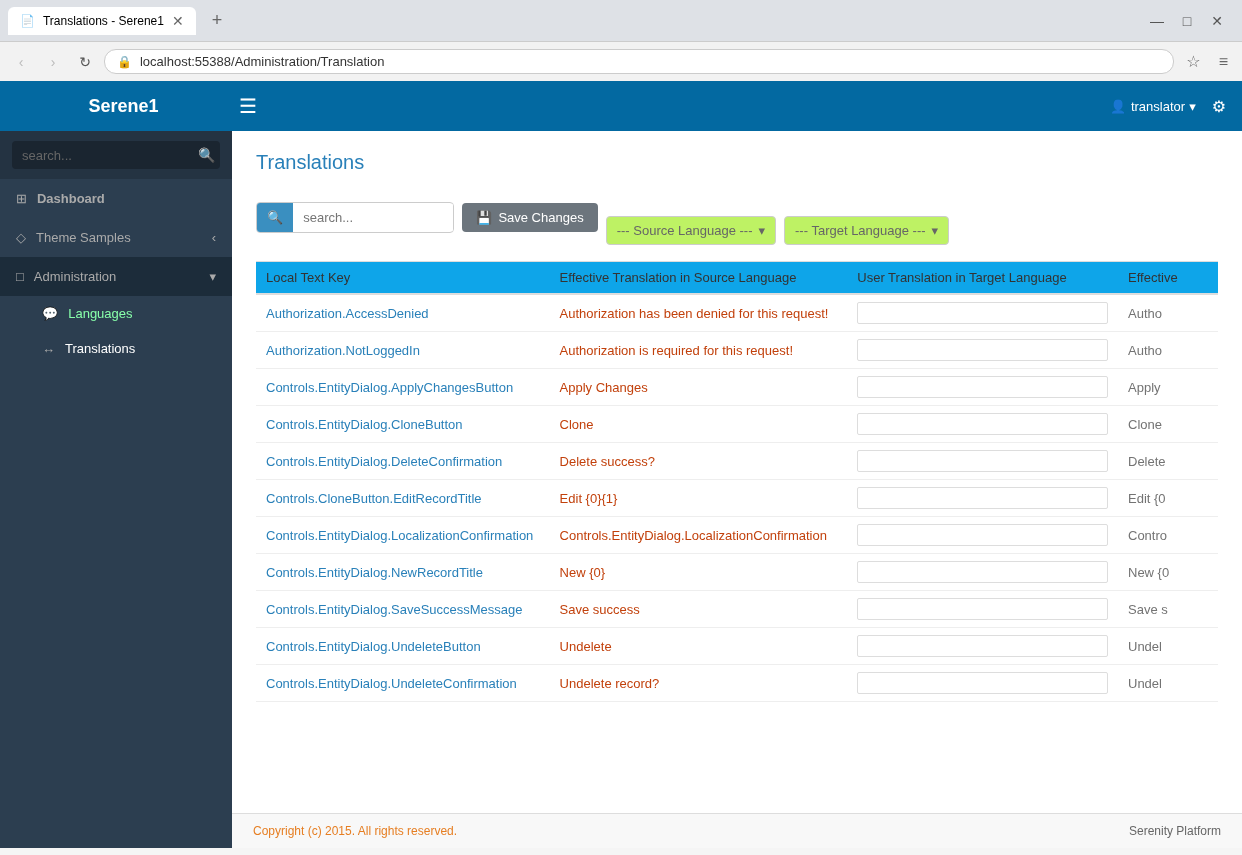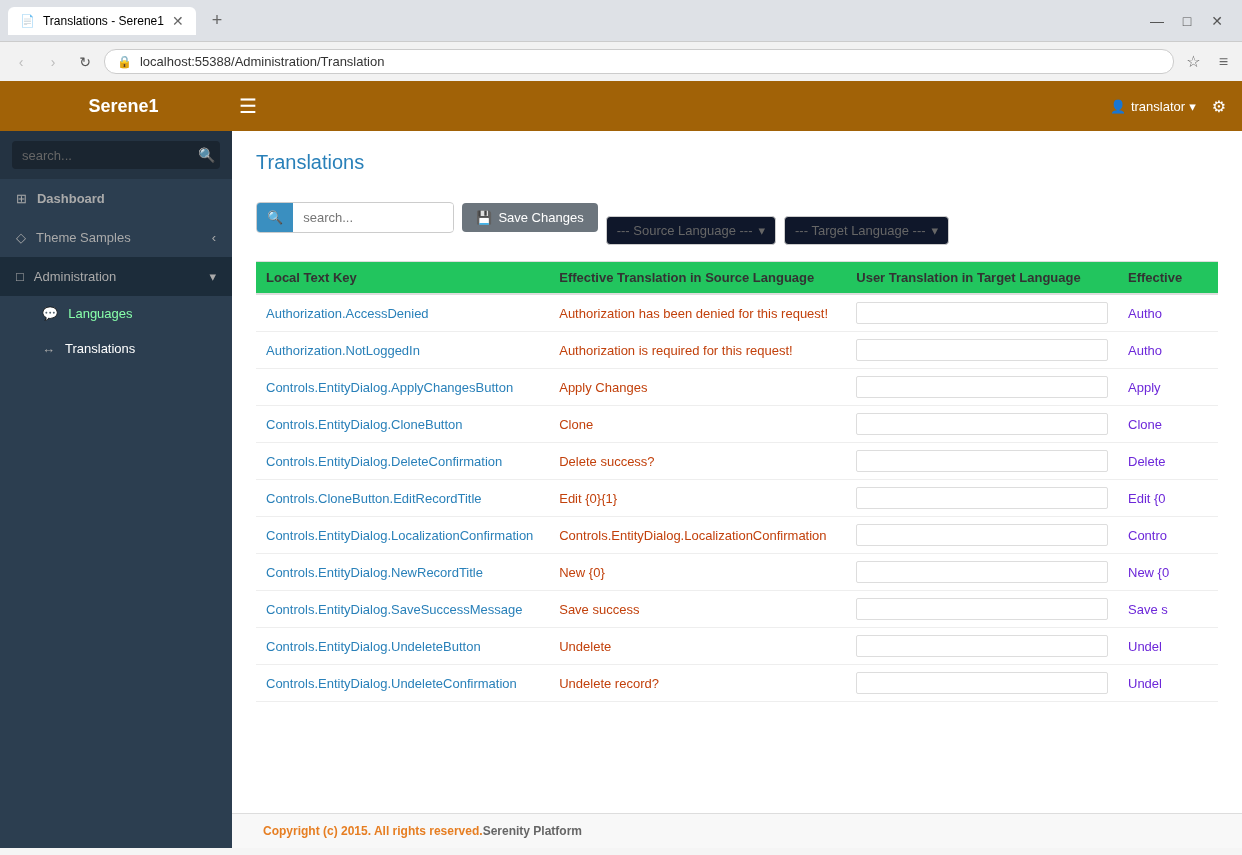--- a/index.html
+++ b/index.html
@@ -16,21 +16,21 @@
     .nav-btn { background: none; border: 1px solid transparent; border-radius: 50%; width: 26px; height: 26px; cursor: pointer; display: flex; align-items: center; justify-content: center; color: #555; font-size: 14px; }
     .nav-btn.disabled { color: #bbb; cursor: default; }
     .address-bar { flex: 1; background: white; border: 1px solid #ccc; border-radius: 12px; padding: 4px 12px; font-size: 13px; display: flex; align-items: center; gap: 8px; }
     .address-bar input { border: none; outline: none; flex: 1; font-size: 13px; color: #333; }
     .toolbar-icon-btn { background: none; border: none; cursor: pointer; color: #666; padding: 4px 6px; font-size: 16px; }
 
     
     .app-wrapper { display: flex; flex-direction: column; height: calc(855px - 88px); }
     
     
-    .top-navbar { background: #a16207; color: white; display: flex; align-items: center; padding: 0 16px; height: 50px; }
+    .top-navbar { background: #0369a1; color: white; display: flex; align-items: center; padding: 0 16px; height: 50px; }
     .brand { font-size: 18px; font-weight: 600; color: white; width: 215px; text-align: center; }
     .hamburger-btn { background: none; border: none; color: white; font-size: 20px; cursor: pointer; padding: 8px; }
     .navbar-right { margin-left: auto; display: flex; align-items: center; gap: 16px; }
     .user-btn { background: none; border: none; color: white; cursor: pointer; font-size: 13px; display: flex; align-items: center; gap: 4px; }
     .share-icon-btn { background: none; border: none; color: white; cursor: pointer; font-size: 16px; }
 
     
     .app-body { display: flex; flex: 1; overflow: hidden; }
     
     
@@ -58,37 +58,37 @@
     .page-title { color: #2980b9; font-size: 20px; font-weight: 400; margin-bottom: 16px; }
     
     
     .translations-toolbar { display: flex; align-items: center; gap: 8px; margin-bottom: 16px; }
     .search-box { display: flex; align-items: center; border: 1px solid #ccc; border-radius: 4px; overflow: hidden; }
     .search-box-icon { background: #3a8fc0; color: white; padding: 7px 10px; }
     .search-box input { border: none; outline: none; padding: 6px 10px; font-size: 13px; width: 160px; }
     
     .save-btn { background: #6c757d; border: none; color: white; padding: 7px 14px; border-radius: 4px; cursor: pointer; font-size: 13px; display: flex; align-items: center; gap: 6px; }
     
-    .dropdown-btn { background: #0f172a; border: 1px solid #ccc; border-radius: 4px; padding: 6px 10px; cursor: pointer; font-size: 13px; color: #666; display: flex; align-items: center; gap: 6px; margin-top: 26px; }
+    .dropdown-btn { background: #bef264; border: 1px solid #ccc; border-radius: 4px; padding: 6px 10px; cursor: pointer; font-size: 13px; color: #666; display: flex; align-items: center; gap: 6px; margin-top: 26px; }
     .dropdown-arrow { color: #666; }
 
     
     .translations-table { width: 100%; border-collapse: collapse; font-size: 13px; }
-    .translations-table th { background: #22c55e; border-bottom: 2px solid #ddd; border-top: 1px solid #ddd; padding: 8px 10px; text-align: left; font-weight: 700; color: #333; white-space: nowrap; }
+    .translations-table th { background: #0ea5e9; border-bottom: 2px solid #ddd; border-top: 1px solid #ddd; padding: 8px 10px; text-align: left; font-weight: 400; color: #333; white-space: nowrap; }
     .translations-table td { padding: 7px 10px; border-bottom: 1px solid #eee; vertical-align: middle; }
     
     .col-key { color: #2980b9; width: 295px; }
     .col-effective { color: #c2410c; width: 300px; }
     .col-user { width: 280px; }
-    .col-effective2 { color: #6d28d9; min-width: 100px; overflow: hidden; text-overflow: ellipsis; white-space: nowrap; max-width: 100px; }
+    .col-effective2 { color: #737373; min-width: 100px; overflow: hidden; text-overflow: ellipsis; white-space: nowrap; max-width: 100px; }
     
     .user-input { width: 100%; border: 1px solid #ddd; padding: 3px 6px; font-size: 12px; border-radius: 2px; outline: none; }
 
     
-    .footer { background: #f8f8f8; border-top: 1px solid #ddd; padding: 10px 31px; display: flex; justify-content: flex-start; align-items: center; font-size: 12px; color: #666; font-weight: bold; }
+    .footer { background: #f8f8f8; border-top: 1px solid #ddd; padding: 10px 21px; display: flex; justify-content: space-between; align-items: center; font-size: 12px; color: #666; }
     .footer-copyright span { color: #e67e22; }
   </style>
 </head>
 <body>
 
 <div class="browser-chrome">
   <div class="browser-titlebar">
     <div class="browser-tab">
       <span style="font-size:12px;">📄</span>
       <span class="browser-tab-title">Translations - Serene1</span>

